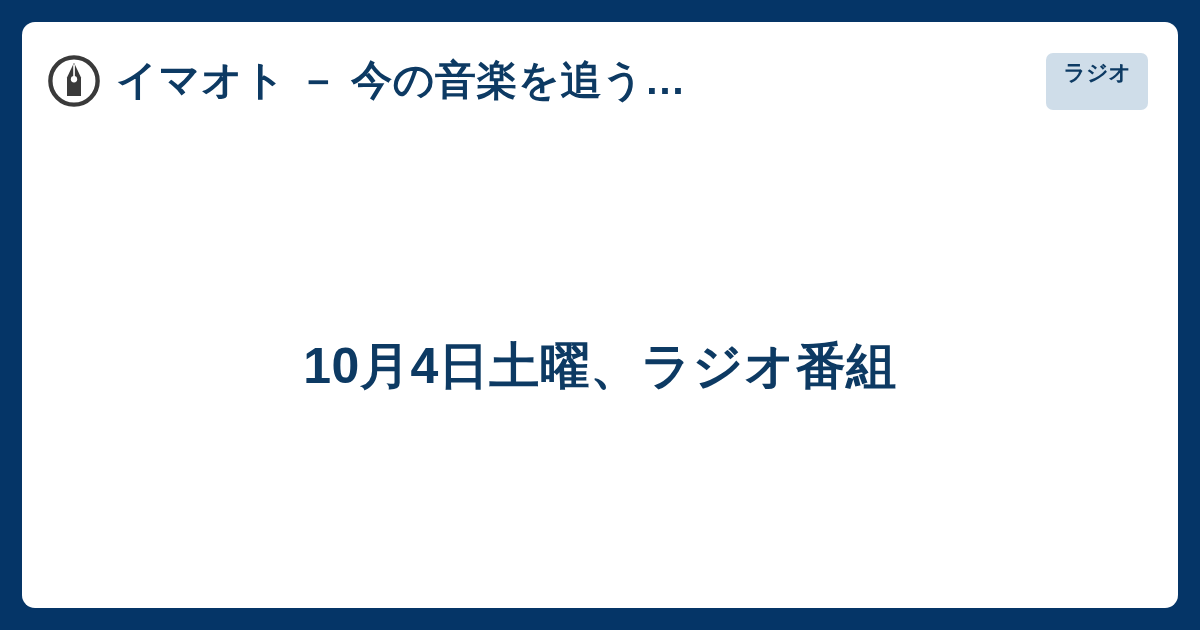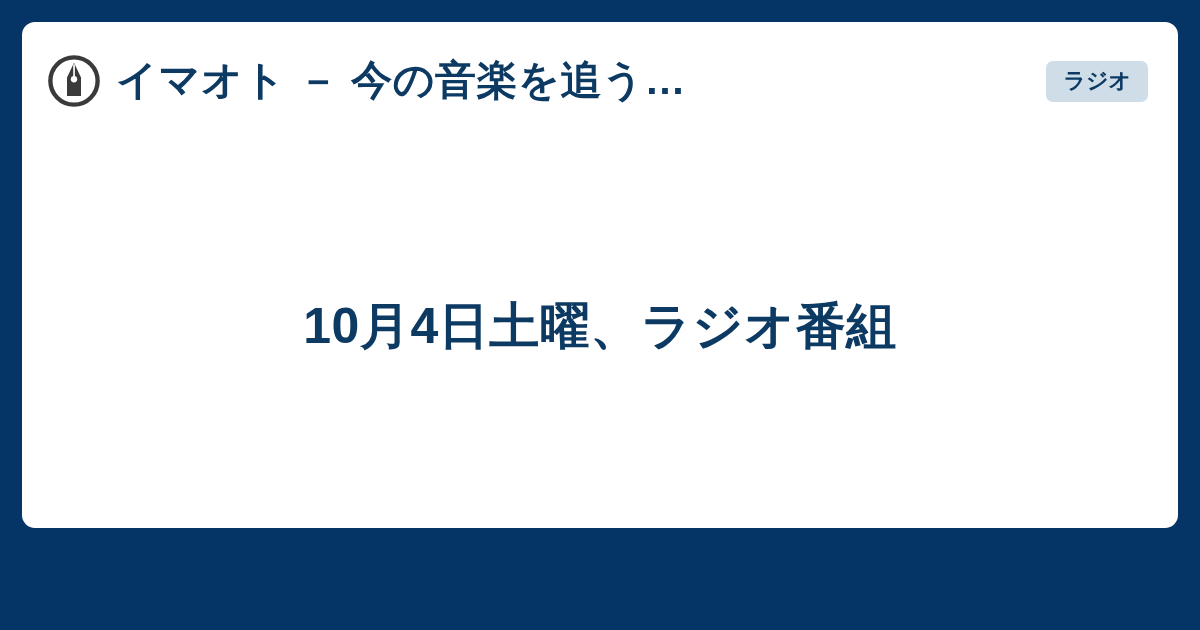--- a/index.html
+++ b/index.html
@@ -12,21 +12,21 @@
     overflow: hidden;
     background: #053567;
     font-family: "Liberation Sans", "DejaVu Sans", sans-serif;
   }
 
   #og-card {
     position: absolute;
     left: 22px;
     top: 22px;
     width: 1156px;
-    height: 506px;
+    height: 586px;
     background: #ffffff;
     border-radius: 13px;
     box-sizing: border-box;
     overflow: hidden;
   }
 
   
   #site-header {
     position: absolute;
     left: 0;
@@ -65,21 +65,21 @@
     line-height: 1.15;
   }
 
   .category-badge {
     flex: 0 0 auto;
     background: #cfdde9;
     color: #0d3a63;
     font-size: 22px;
     font-weight: 700;
     border-radius: 7px;
-    padding: 9px 17px 10px 17px;
+    padding: 9px 17px 26px 17px;
     line-height: 1;
     white-space: nowrap;
     margin-left: 20px;
   }
 
   
   #post-title-block {
     position: absolute;
     left: 0;
     right: 0;

